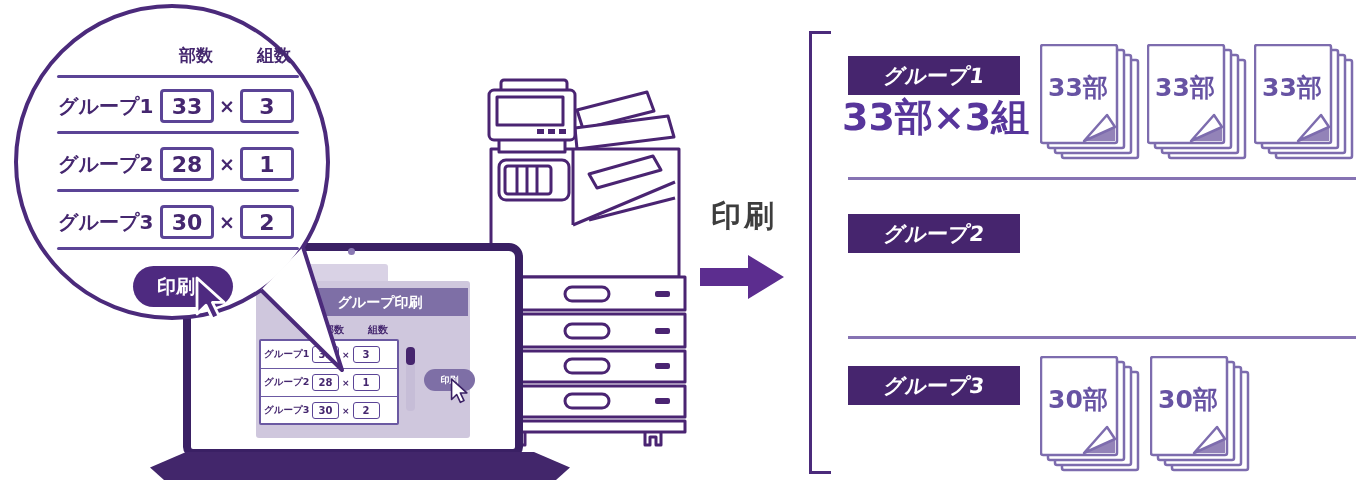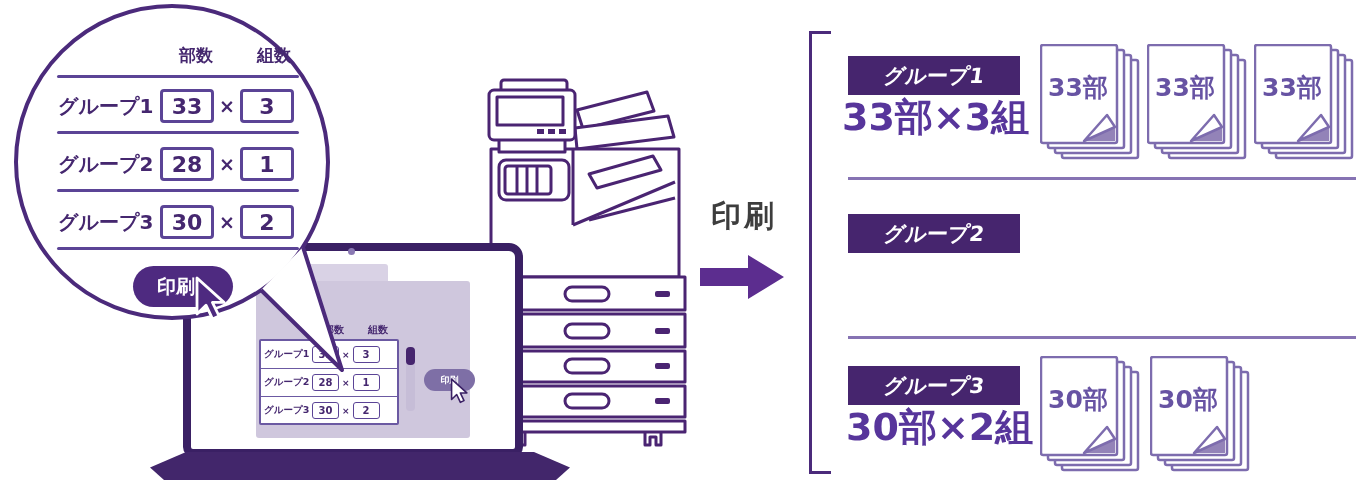--- a/index.html
+++ b/index.html
@@ -122,20 +122,21 @@
       <path d="M32,362 v13 h5 v-8 h6 v8 h5 v-13" fill="none"></path>
       <path d="M168,362 v13 h5 v-8 h6 v8 h5 v-13" fill="none"></path>
     </g>
   </svg>
 
   <div class="abs lt-bezel"></div>
   <div class="abs lt-cam"></div>
   <div class="abs lt-topbar"></div>
 
   <div class="abs dlg"></div>
+  <div class="abs dlg-head">グループ印刷</div>
   <div class="abs d-colhead" style="left:318px">部数</div>
   <div class="abs d-colhead" style="left:362px">組数</div>
 
   <div class="abs d-table">
     <div class="d-row">
       <span class="d-label">グループ1</span>
       <span class="d-box">33</span>
       <span class="d-times">×</span>
       <span class="d-box">3</span>
     </div>
@@ -233,21 +234,20 @@
   <div class="abs sep" style="top:177px"></div>
 
   <div class="abs badge" style="left:848px;top:214px">
     <span>グループ2</span>
   </div>
   <div class="abs sep" style="top:336px"></div>
 
   <div class="abs badge" style="left:848px;top:366px">
     <span>グループ3</span>
   </div>
-  <div class="abs formula" style="left:846px;top:402px">30部×2組</div>
   <div class="abs stack" style="left:1040px;top:356px">
     <svg width="102" height="120" viewBox="0 0 102 120">
         <use href="#paper-stack-shape"></use>
       </svg>
     <span class="stack-label">30部</span>
   </div>
   <div class="abs stack" style="left:1150px;top:356px">
     <svg width="102" height="120" viewBox="0 0 102 120">
         <use href="#paper-stack-shape"></use>
       </svg>

